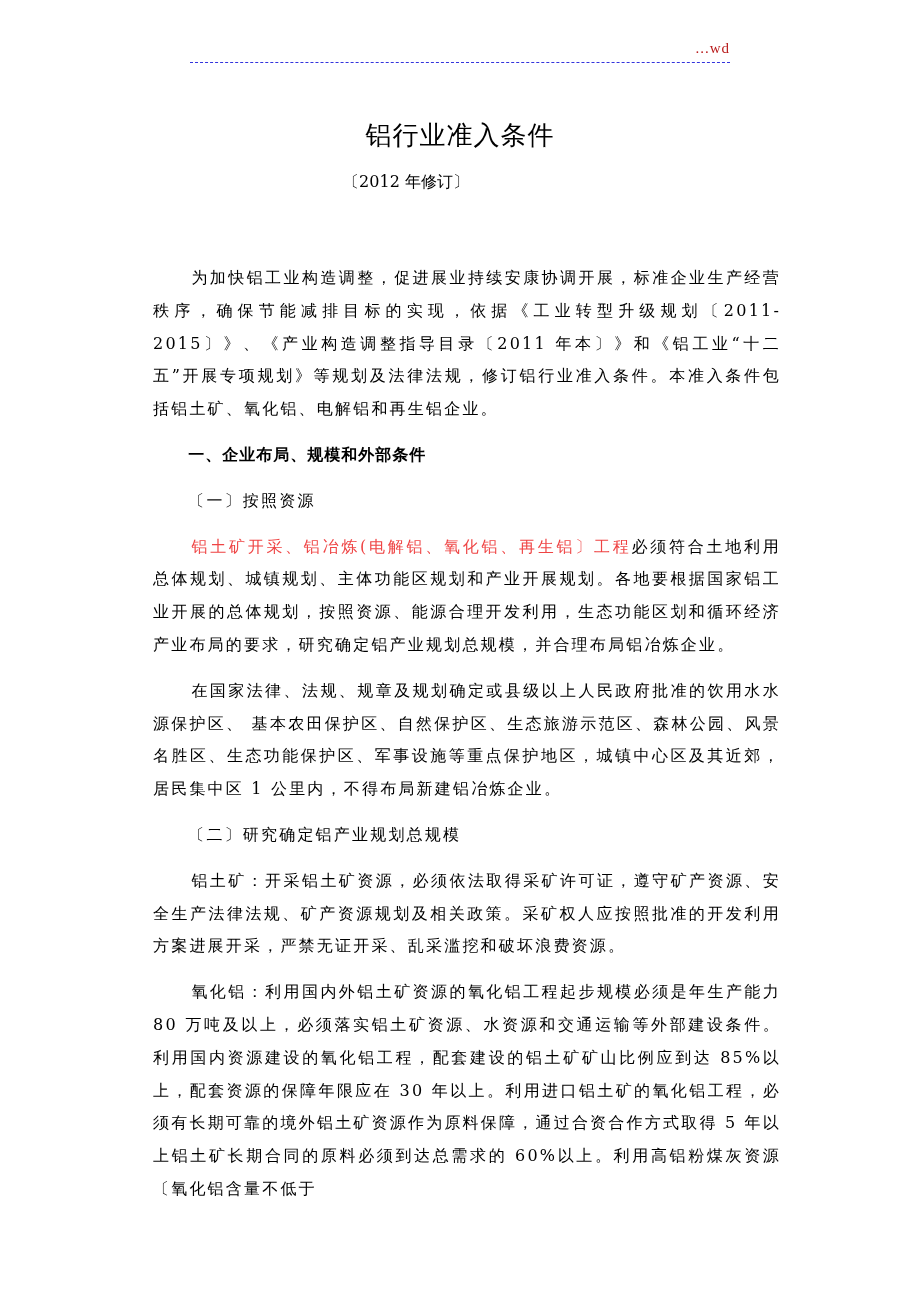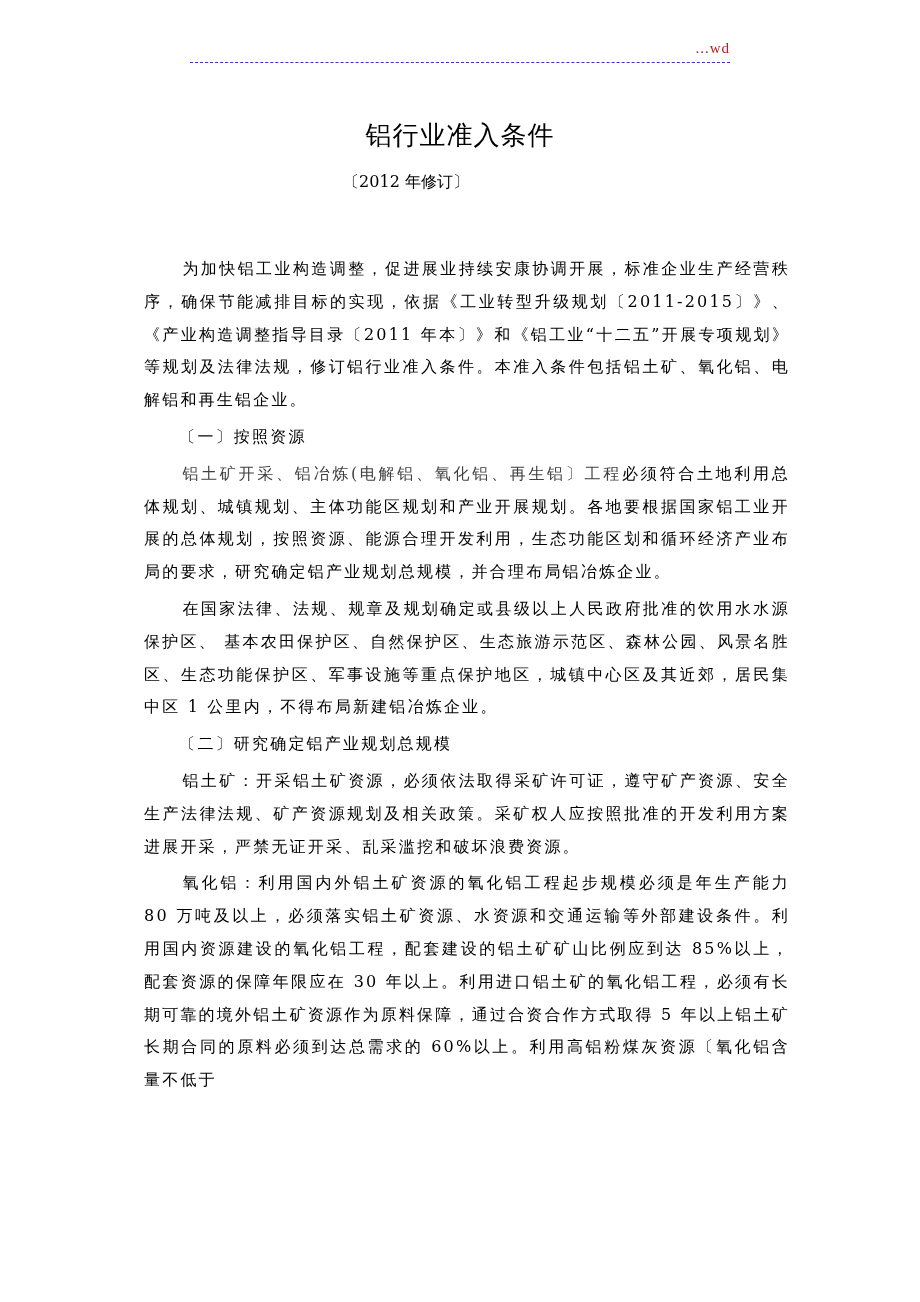--- a/index.html
+++ b/index.html
@@ -8,37 +8,38 @@
     .header { position: absolute; left: 190px; top: 40px; width: 540px; height: 22px;
               border-bottom: 1px dashed #3333dd; }
     .header-mark { position: absolute; right: 0; top: 0; font-family: "Liberation Serif", serif;
                    font-size: 15px; color: #b91c1c; letter-spacing: 1px; }
     .title { position: absolute; left: 0; width: 920px; top: 118px; text-align: center;
              font-family: Liberation Mono, monospace; font-size: 26px; letter-spacing: 1px; }
     .subtitle { position: absolute; left: 0; width: 812px; top: 172px; text-align: center;
                 font-size: 16px; }
     .body-text { position: absolute; left: 140px; top: 249px; width: 654px; font-size: 16px;
                  line-height: 32.8px; letter-spacing: 2.2px; }
-    .body-text p { margin: 4px; text-indent: 2.4em; text-align: justify; }
+    .body-text p { margin: 13px; text-indent: 2.4em; text-align: justify; }
     .h1 { font-family: "DejaVu Sans", "Liberation Sans", sans-serif; font-weight: bold;
           letter-spacing: 1px; text-indent: 2.2em !important; }
     .h2 { text-indent: 2.2em !important; }
-    .red { color: #404040; }
+    .red { color: #ef4444; }
   </style>
 </head>
 <body>
 
 <div class="header">
   <span class="header-mark">...wd</span>
 </div>
 
 <div class="title">铝行业准入条件</div>
 <div class="subtitle">〔2012 年修订〕</div>
 
 <div class="body-text">
   <p>为加快铝工业构造调整，促进展业持续安康协调开展，标准企业生产经营秩序，确保节能减排目标的实现，依据《工业转型升级规划〔2011-2015〕》、《产业构造调整指导目录〔2011 年本〕》和《铝工业“十二五”开展专项规划》等规划及法律法规，修订铝行业准入条件。本准入条件包括铝土矿、氧化铝、电解铝和再生铝企业。</p>
+  <p class="h1">一、企业布局、规模和外部条件</p>
   <p class="h2">〔一〕按照资源</p>
   <p><span class="red">铝土矿开采、铝冶炼(电解铝、氧化铝、再生铝〕工程</span><span>必须符合土地利用总体规划、城镇规划、主体功能区规划和产业开展规划。各地要根据国家铝工业开展的总体规划，按照资源、能源合理开发利用，生态功能区划和循环经济产业布局的要求，研究确定铝产业规划总规模，并合理布局铝冶炼企业。</span></p>
   <p>在国家法律、法规、规章及规划确定或县级以上人民政府批准的饮用水水源保护区、 基本农田保护区、自然保护区、生态旅游示范区、森林公园、风景名胜区、生态功能保护区、军事设施等重点保护地区，城镇中心区及其近郊，居民集中区 1 公里内，不得布局新建铝冶炼企业。</p>
   <p class="h2">〔二〕研究确定铝产业规划总规模</p>
   <p>铝土矿：开采铝土矿资源，必须依法取得采矿许可证，遵守矿产资源、安全生产法律法规、矿产资源规划及相关政策。采矿权人应按照批准的开发利用方案进展开采，严禁无证开采、乱采滥挖和破坏浪费资源。</p>
   <p>氧化铝：利用国内外铝土矿资源的氧化铝工程起步规模必须是年生产能力 80 万吨及以上，必须落实铝土矿资源、水资源和交通运输等外部建设条件。利用国内资源建设的氧化铝工程，配套建设的铝土矿矿山比例应到达 85%以上，配套资源的保障年限应在 30 年以上。利用进口铝土矿的氧化铝工程，必须有长期可靠的境外铝土矿资源作为原料保障，通过合资合作方式取得 5 年以上铝土矿长期合同的原料必须到达总需求的 60%以上。利用高铝粉煤灰资源〔氧化铝含量不低于</p>
 </div>
 
 </body></html>

